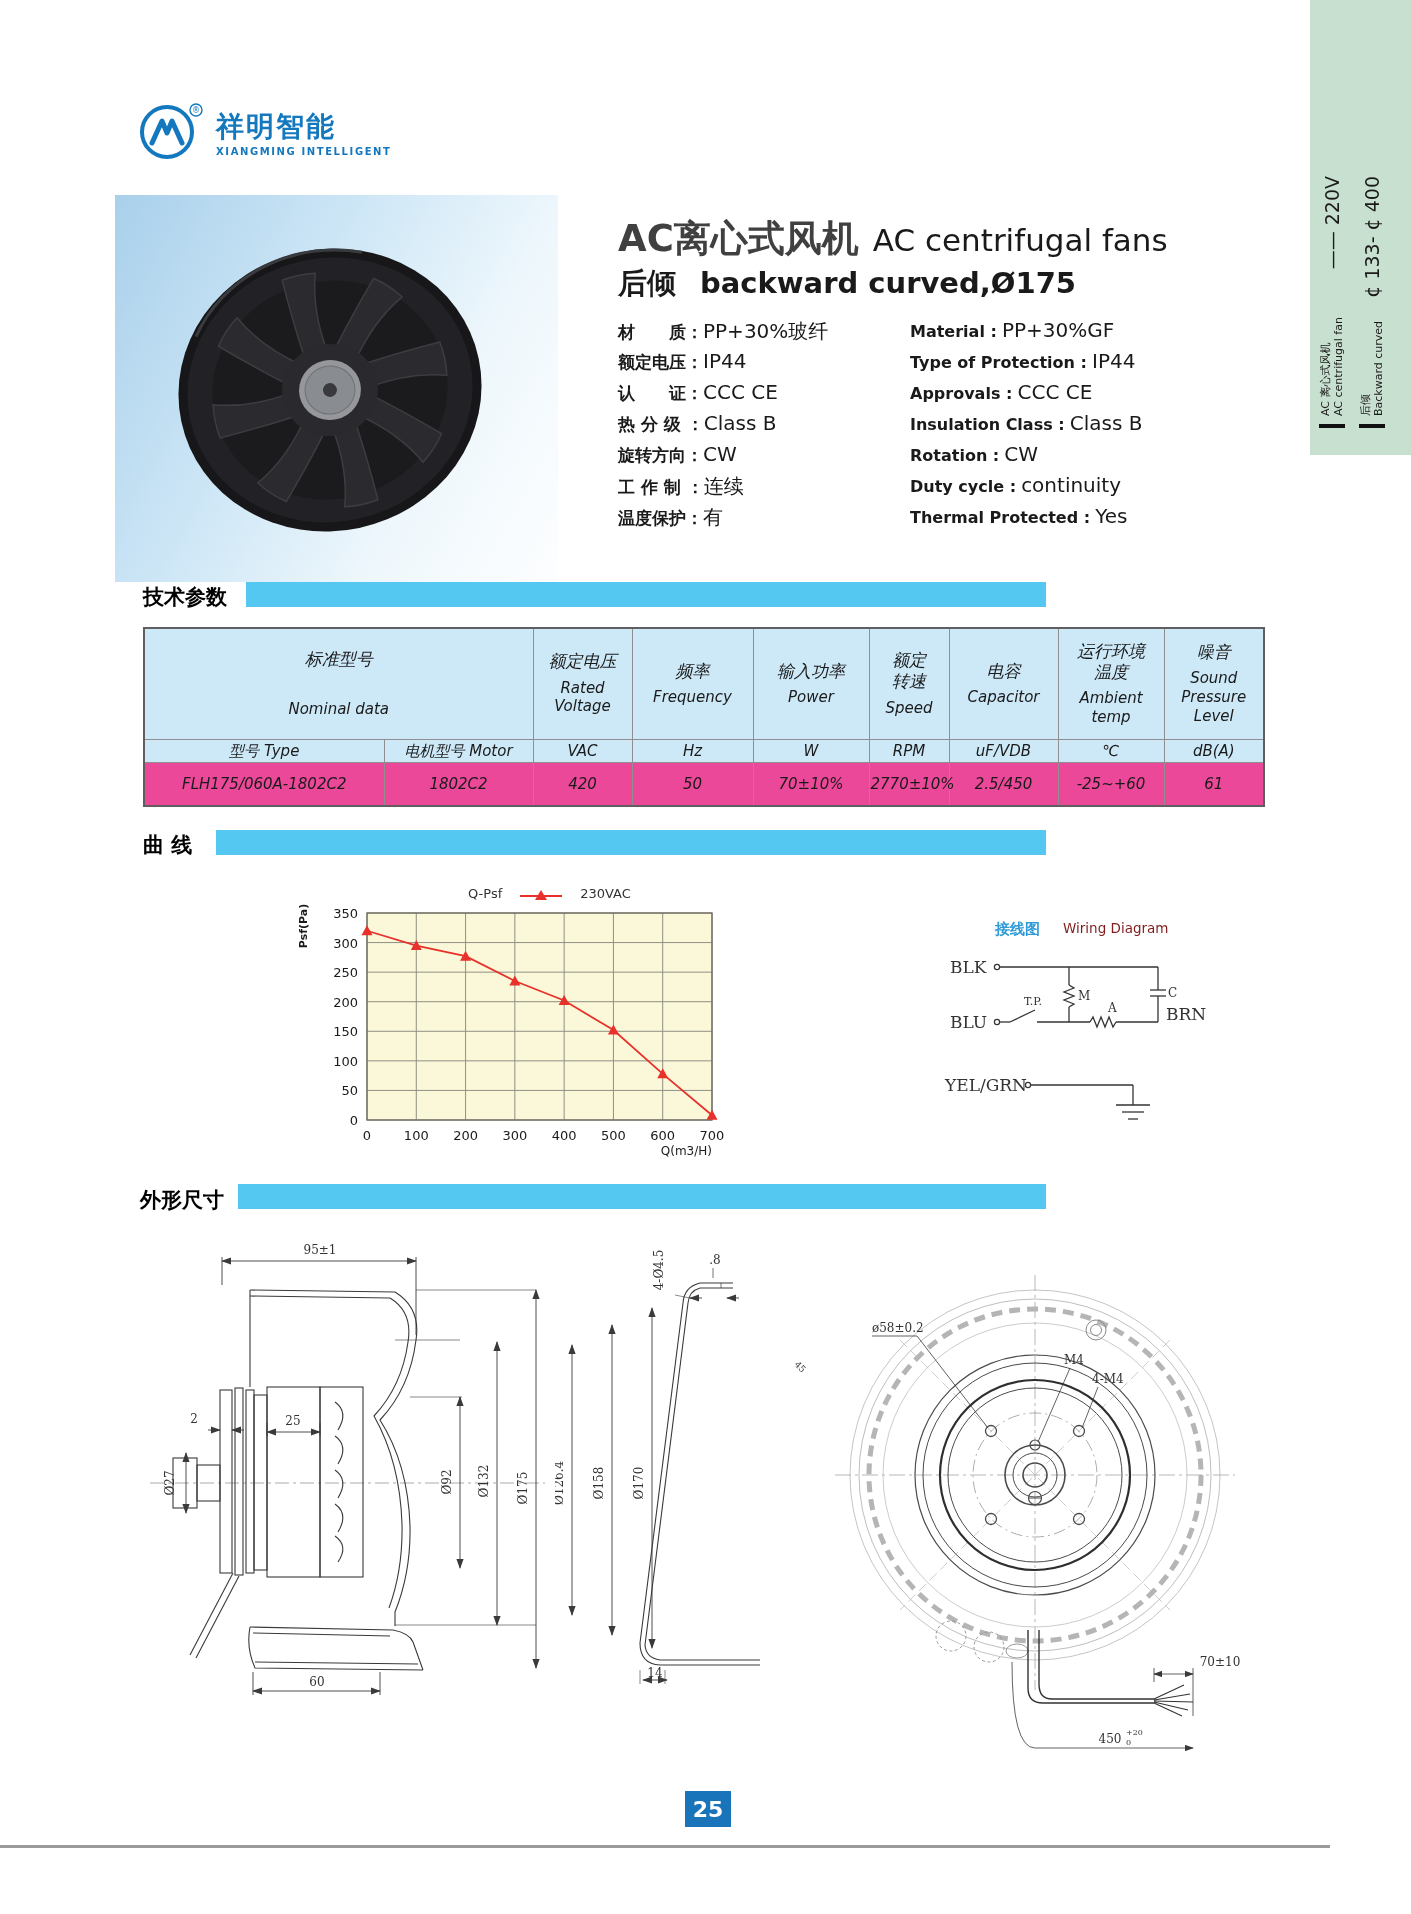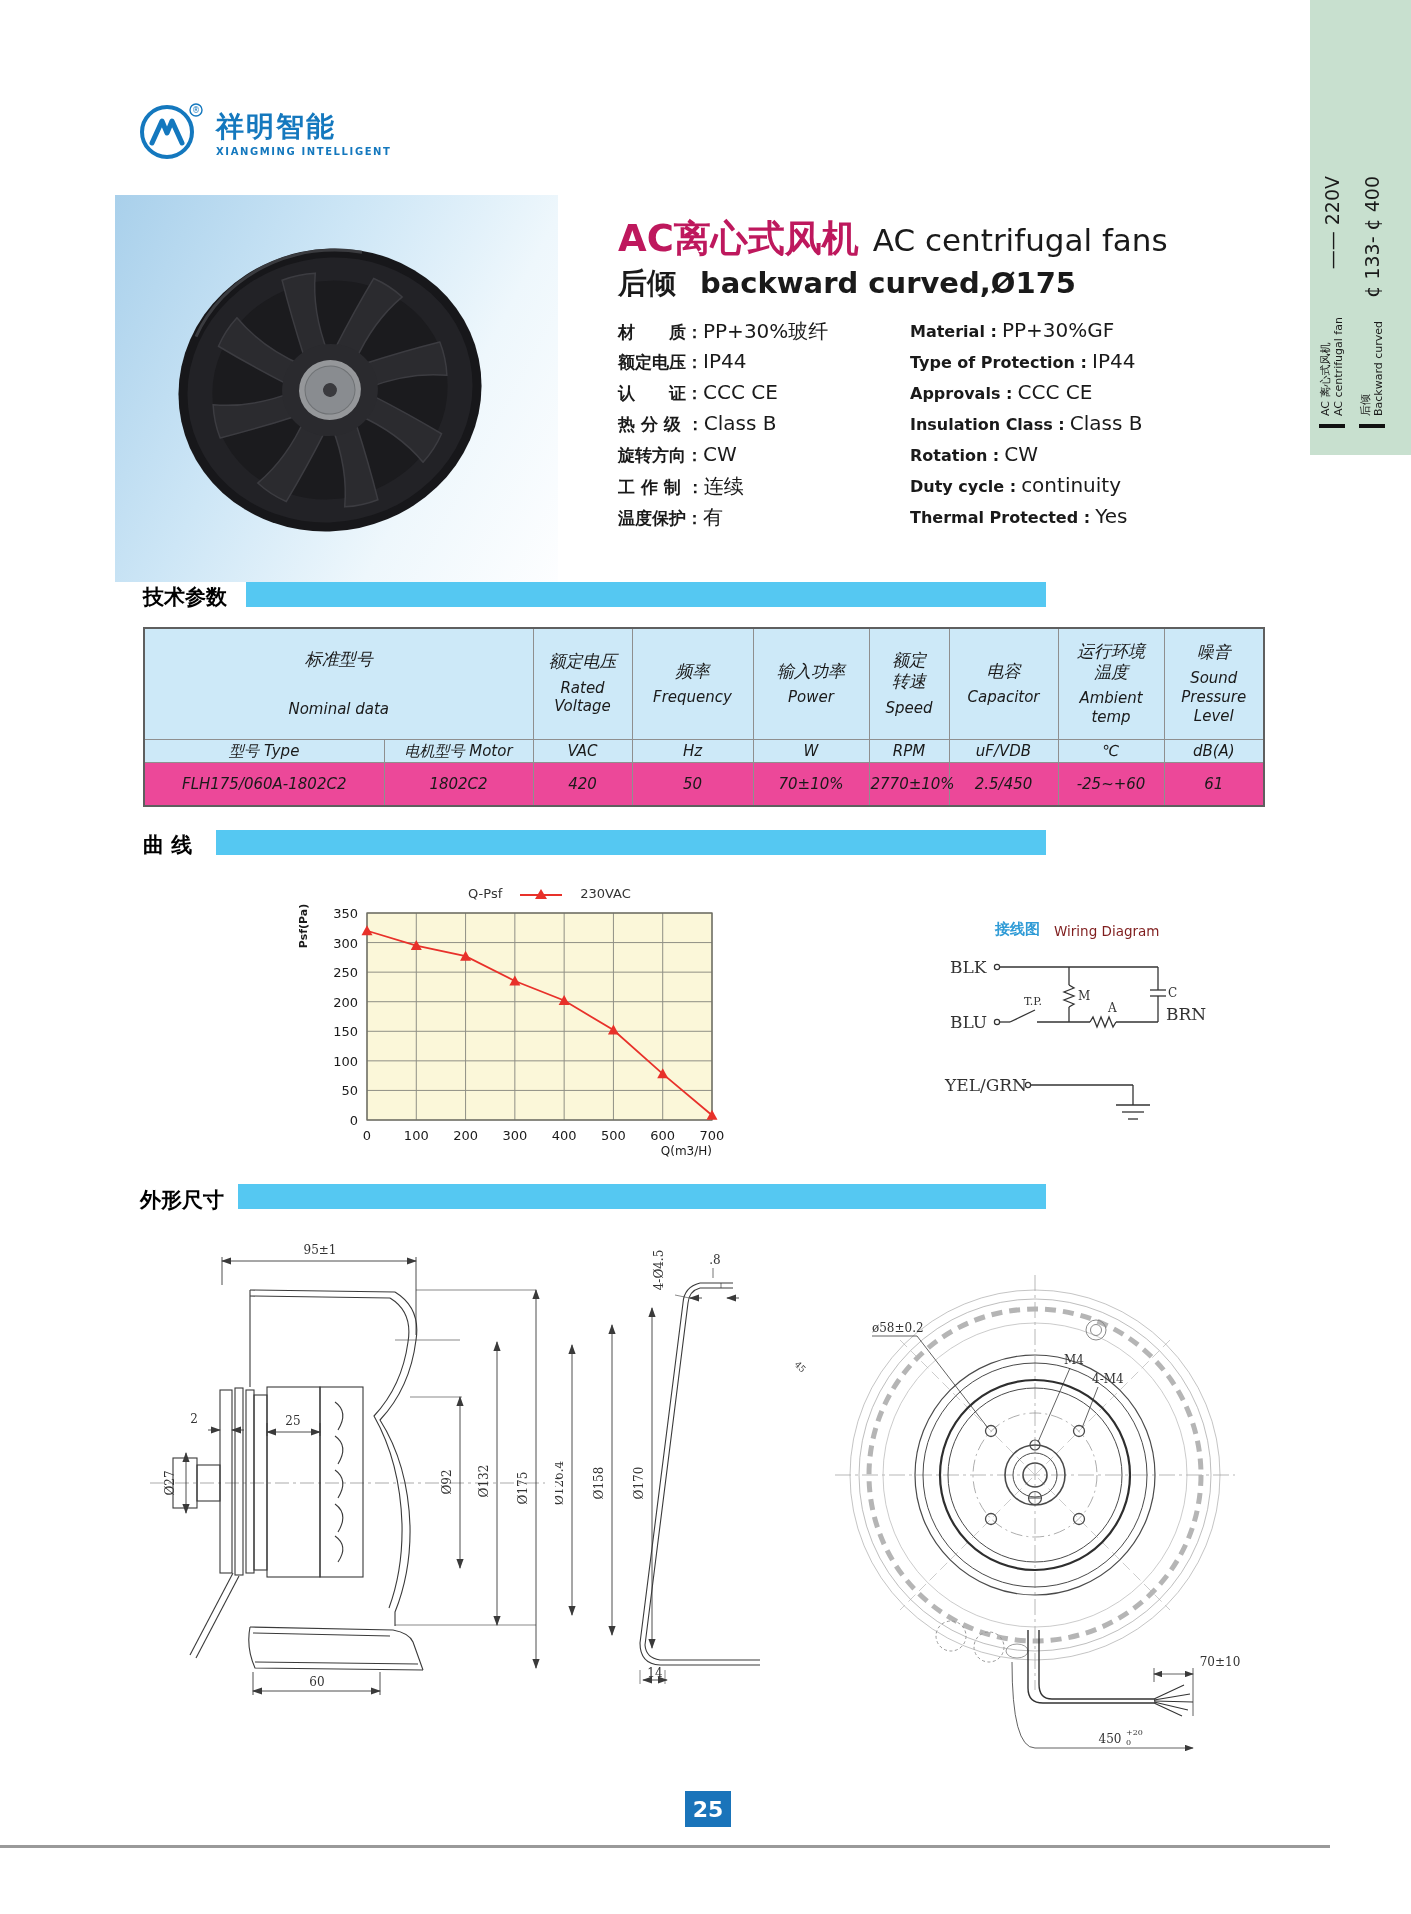--- a/index.html
+++ b/index.html
@@ -26,21 +26,21 @@
   .logo-en { font-size:10px; font-weight:bold; color:#1478be; letter-spacing:1.6px; }
 
   
   #photo {
     left:115px; top:195px; width:443px; height:387px;
     background:linear-gradient(118deg,#a9d0eb 0%,#cde6f6 38%,#eef7fc 70%,#fdfeff 100%);
   }
 
   
   #title-row { left:618px; top:214px; display:flex; align-items:baseline; gap:14px; white-space:nowrap; }
-  .title-cn { font-size:37px; font-weight:bold; color:#be185d; }
+  .title-cn { font-size:37px; font-weight:bold; color:#404040; }
   .title-en { font-size:31px; color:#1a1a1a; }
   #subtitle-row { left:618px; top:264px; display:flex; align-items:baseline; gap:24px; font-weight:bold; font-size:29px; white-space:nowrap; }
   .spec-row { position:absolute; left:618px; white-space:nowrap; font-size:16px; }
   .spec-cn-label { display:inline-block; font-weight:bold; font-size:17px; }
   .spec-en { position:absolute; left:292px; top:0; white-space:nowrap; }
   .spec-en-label { font-weight:bold; font-size:16px; }
   .spec-val { font-size:20px; }
 
   
   .section-title { position:absolute; font-size:21px; font-weight:bold; color:#000; white-space:nowrap; }
@@ -53,24 +53,24 @@
     padding:2px 1px; line-height:1.25;
   }
   #tech-table tr.hdr1 td { background:#cde9f8; height:111px; }
   #tech-table tr.hdr2 td { background:#cde9f8; height:14px; font-size:15px; }
   #tech-table tr.data td { background:#ec4899; height:43px; font-size:15px; }
   #tech-table { border:2px solid #5f5f5f; }
   .th-cn { font-size:17px; white-space:pre-line; }
   .th-en { font-size:15px; margin-top:6px; white-space:pre-line; }
 
   
-  #chart-legend { left:468px; top:886px; display:flex; align-items:center; gap:16px; font-size:13px; color:#333; }
-
-  
-  #wiring-title { left:995px; top:920px; display:flex; align-items:flex-end; gap:14px; }
+  #chart-legend { left:468px; top:886px; display:flex; align-items:flex-end; gap:16px; font-size:13px; color:#333; }
+
+  
+  #wiring-title { left:995px; top:920px; display:flex; align-items:flex-start; gap:23px; }
   .wir-cn { color:#2f9bd6; font-size:15px; font-weight:bold; }
   .wir-en { color:#7f1d1d; font-size:13.5px; }
   .cad-text { font-family:"DejaVu Serif", serif; fill:#333; }
 
   
   #page-num {
     left:685px; top:1791px; width:46px; height:36px; background:#1a74ba;
     color:#fff; font-size:22px; font-weight:bold; display:flex; align-items:center; justify-content:center;
   }
   #footer-rule { left:0; top:1845px; width:1330px; height:3px; background:#9a9a9a; }

